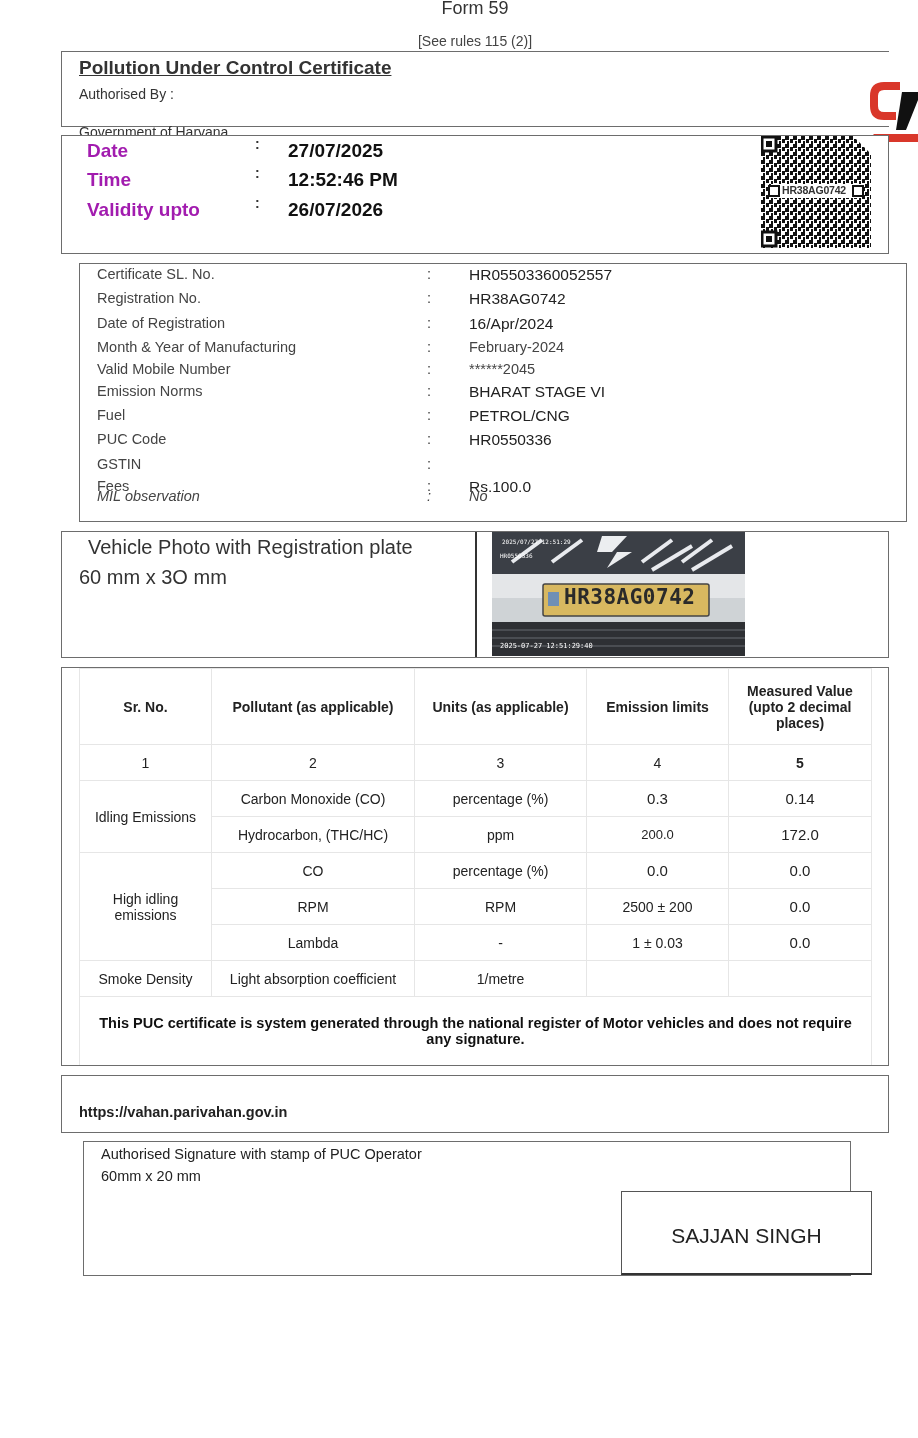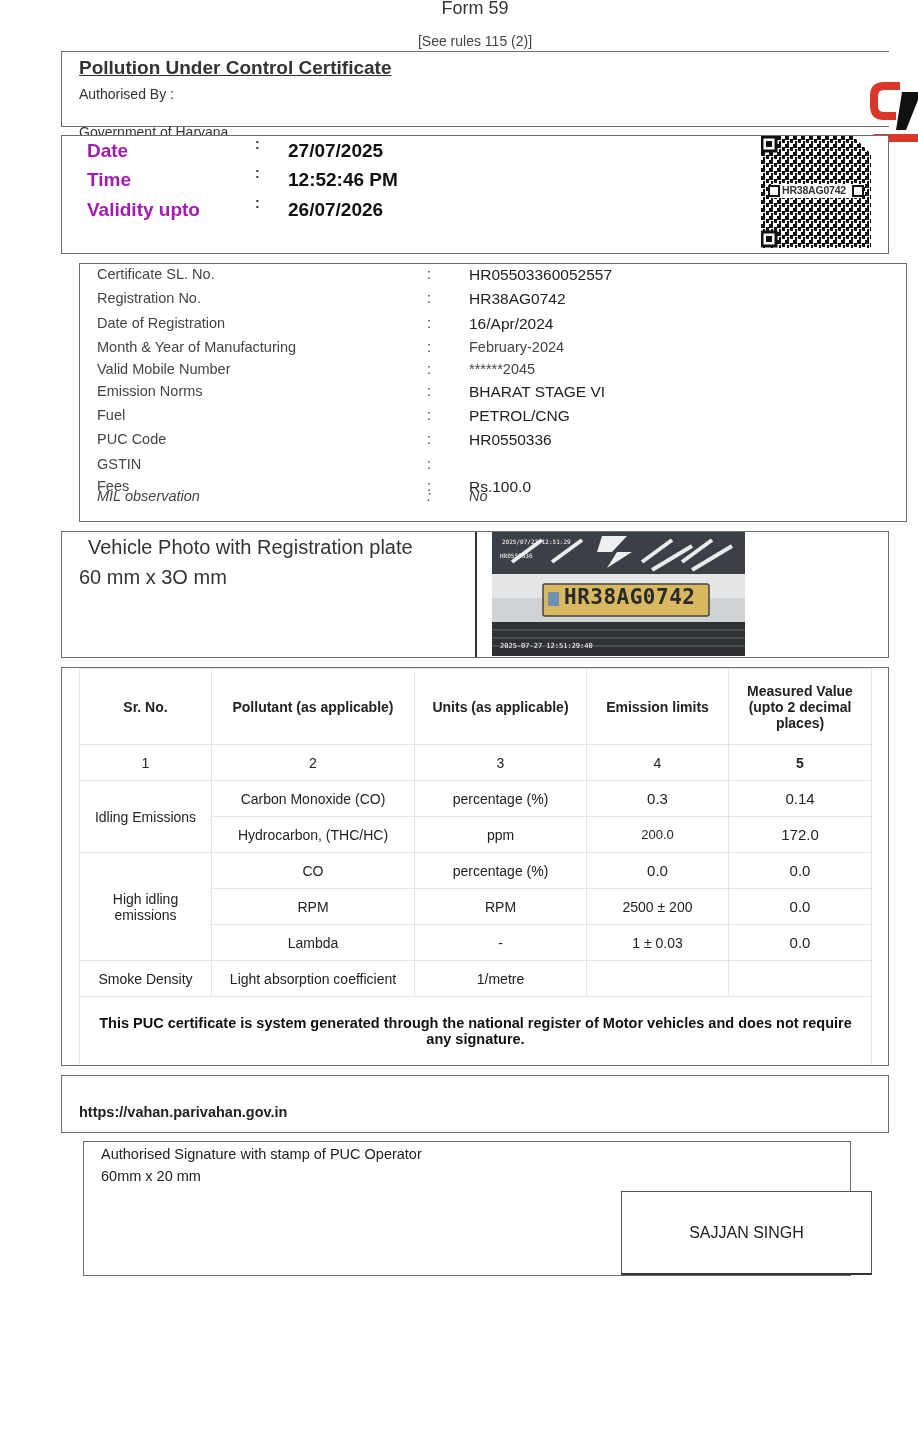--- a/index.html
+++ b/index.html
@@ -36,21 +36,21 @@
   table.em td, table.em th { border:1px solid #e6e6e6; text-align:center; padding:0 4px; }
   table.em th { font-weight:bold; height:75px; font-size:14px; }
   table.em td { height:35px; }
   table.em .note td { height:68px; font-weight:bold; font-size:14.5px; color:#111; border-bottom:none; }
   #note { left:61px; top:1075px; width:828px; height:58px; }
   #note .t { position:absolute; left:17px; top:12px; font-size:14.5px; font-weight:bold; color:#222; line-height:16px; }
   #sig { left:61px; top:1141px; width:768px; height:135px;margin-left:22px; }
   #sig .t1 { position:absolute; left:17px; top:4px; font-size:14.5px; color:#222; }
   #sig .t2 { position:absolute; left:17px; top:26px; font-size:14.5px; color:#222; }
   .sigbox { left:621px; top:1191px; width:251px; height:84px; border:1.5px solid #555; border-bottom:2px solid #333; box-sizing:border-box; background:#fff; }
-  .sigbox span { position:absolute; left:0; right:0; top:32px; text-align:center; font-size:16px; color:#222; }
+  .sigbox span { position:absolute; left:0; right:0; top:32px; text-align:center; font-size:21px; color:#222; }
 </style>
 </head>
 <body>
 
 <div class="abs form-title">Form 59</div>
 <div class="abs form-rule">[See rules 115 (2)]</div>
 
 <div class="box" id="hdr">
   <div class="title">Pollution Under Control Certificate</div>
   <div class="auth1">Authorised By :</div>

